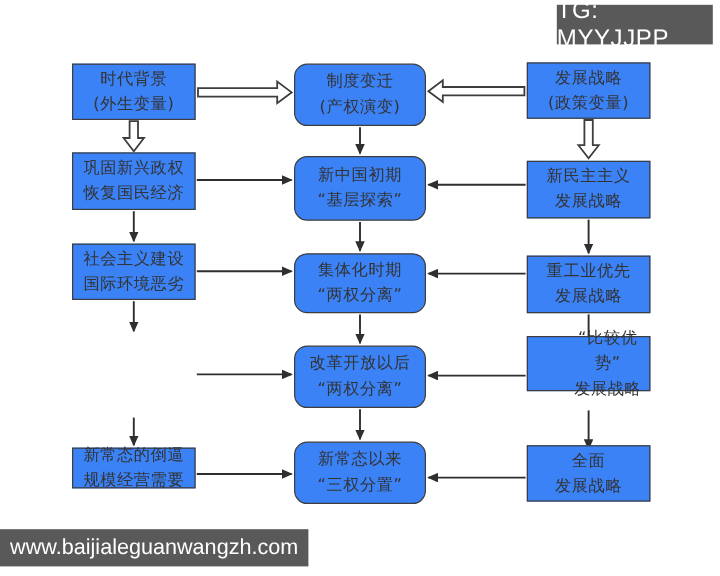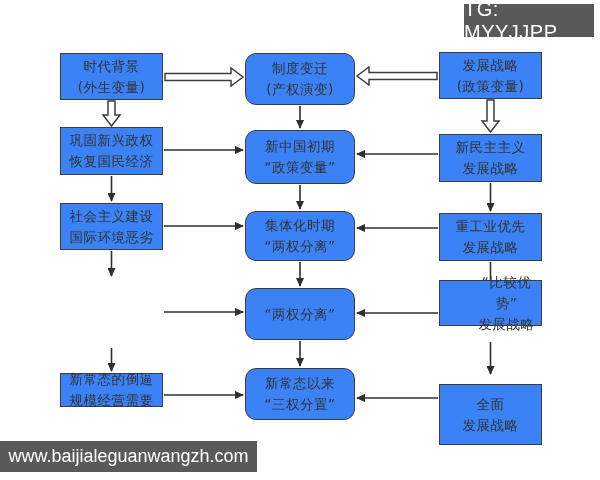--- a/index.html
+++ b/index.html
@@ -52,21 +52,21 @@
   .m1 { top: 53px;  height: 52px; }
   .m2 { top: 130px; height: 54px; }
   .m3 { top: 211px; height: 50px; }
   .m4 { top: 288px; height: 52px; }
   .m5 { top: 368px; height: 52px; }
 
   .r1 { top: 52px;  height: 47px; }
   .r2 { top: 134px; height: 48px; }
   .r3 { top: 213px; height: 48px; }
   .r4 { top: 280px; height: 46px; padding-left: 32px; }
-  .r5 { top: 384px; height: 61px; }
+  .r5 { top: 371px; height: 47px; }
 
   .watermark {
     position: absolute;
     background: #595959;
     color: #ffffff;
     display: flex;
     align-items: center;
     justify-content: center;
     font-family: "Liberation Sans", sans-serif;
   }
@@ -141,27 +141,28 @@
     <span>新常态的倒逼</span>
     <span>规模经营需要</span>
   </div>
 
   <div class="node rounded col-mid m1">
     <span>制度变迁</span>
     <span>(产权演变)</span>
   </div>
   <div class="node rounded col-mid m2">
     <span>新中国初期</span>
-    <span>“政策变量”</span>
+    <span>“基层探索”</span>
   </div>
   <div class="node rounded col-mid m3">
     <span>集体化时期</span>
     <span>“两权分离”</span>
   </div>
   <div class="node rounded col-mid m4">
+    <span>改革开放以后</span>
     <span>“两权分离”</span>
   </div>
   <div class="node rounded col-mid m5">
     <span>新常态以来</span>
     <span>“三权分置”</span>
   </div>
 
   <div class="node col-right r1">
     <span>发展战略</span>
     <span>(政策变量)</span>

